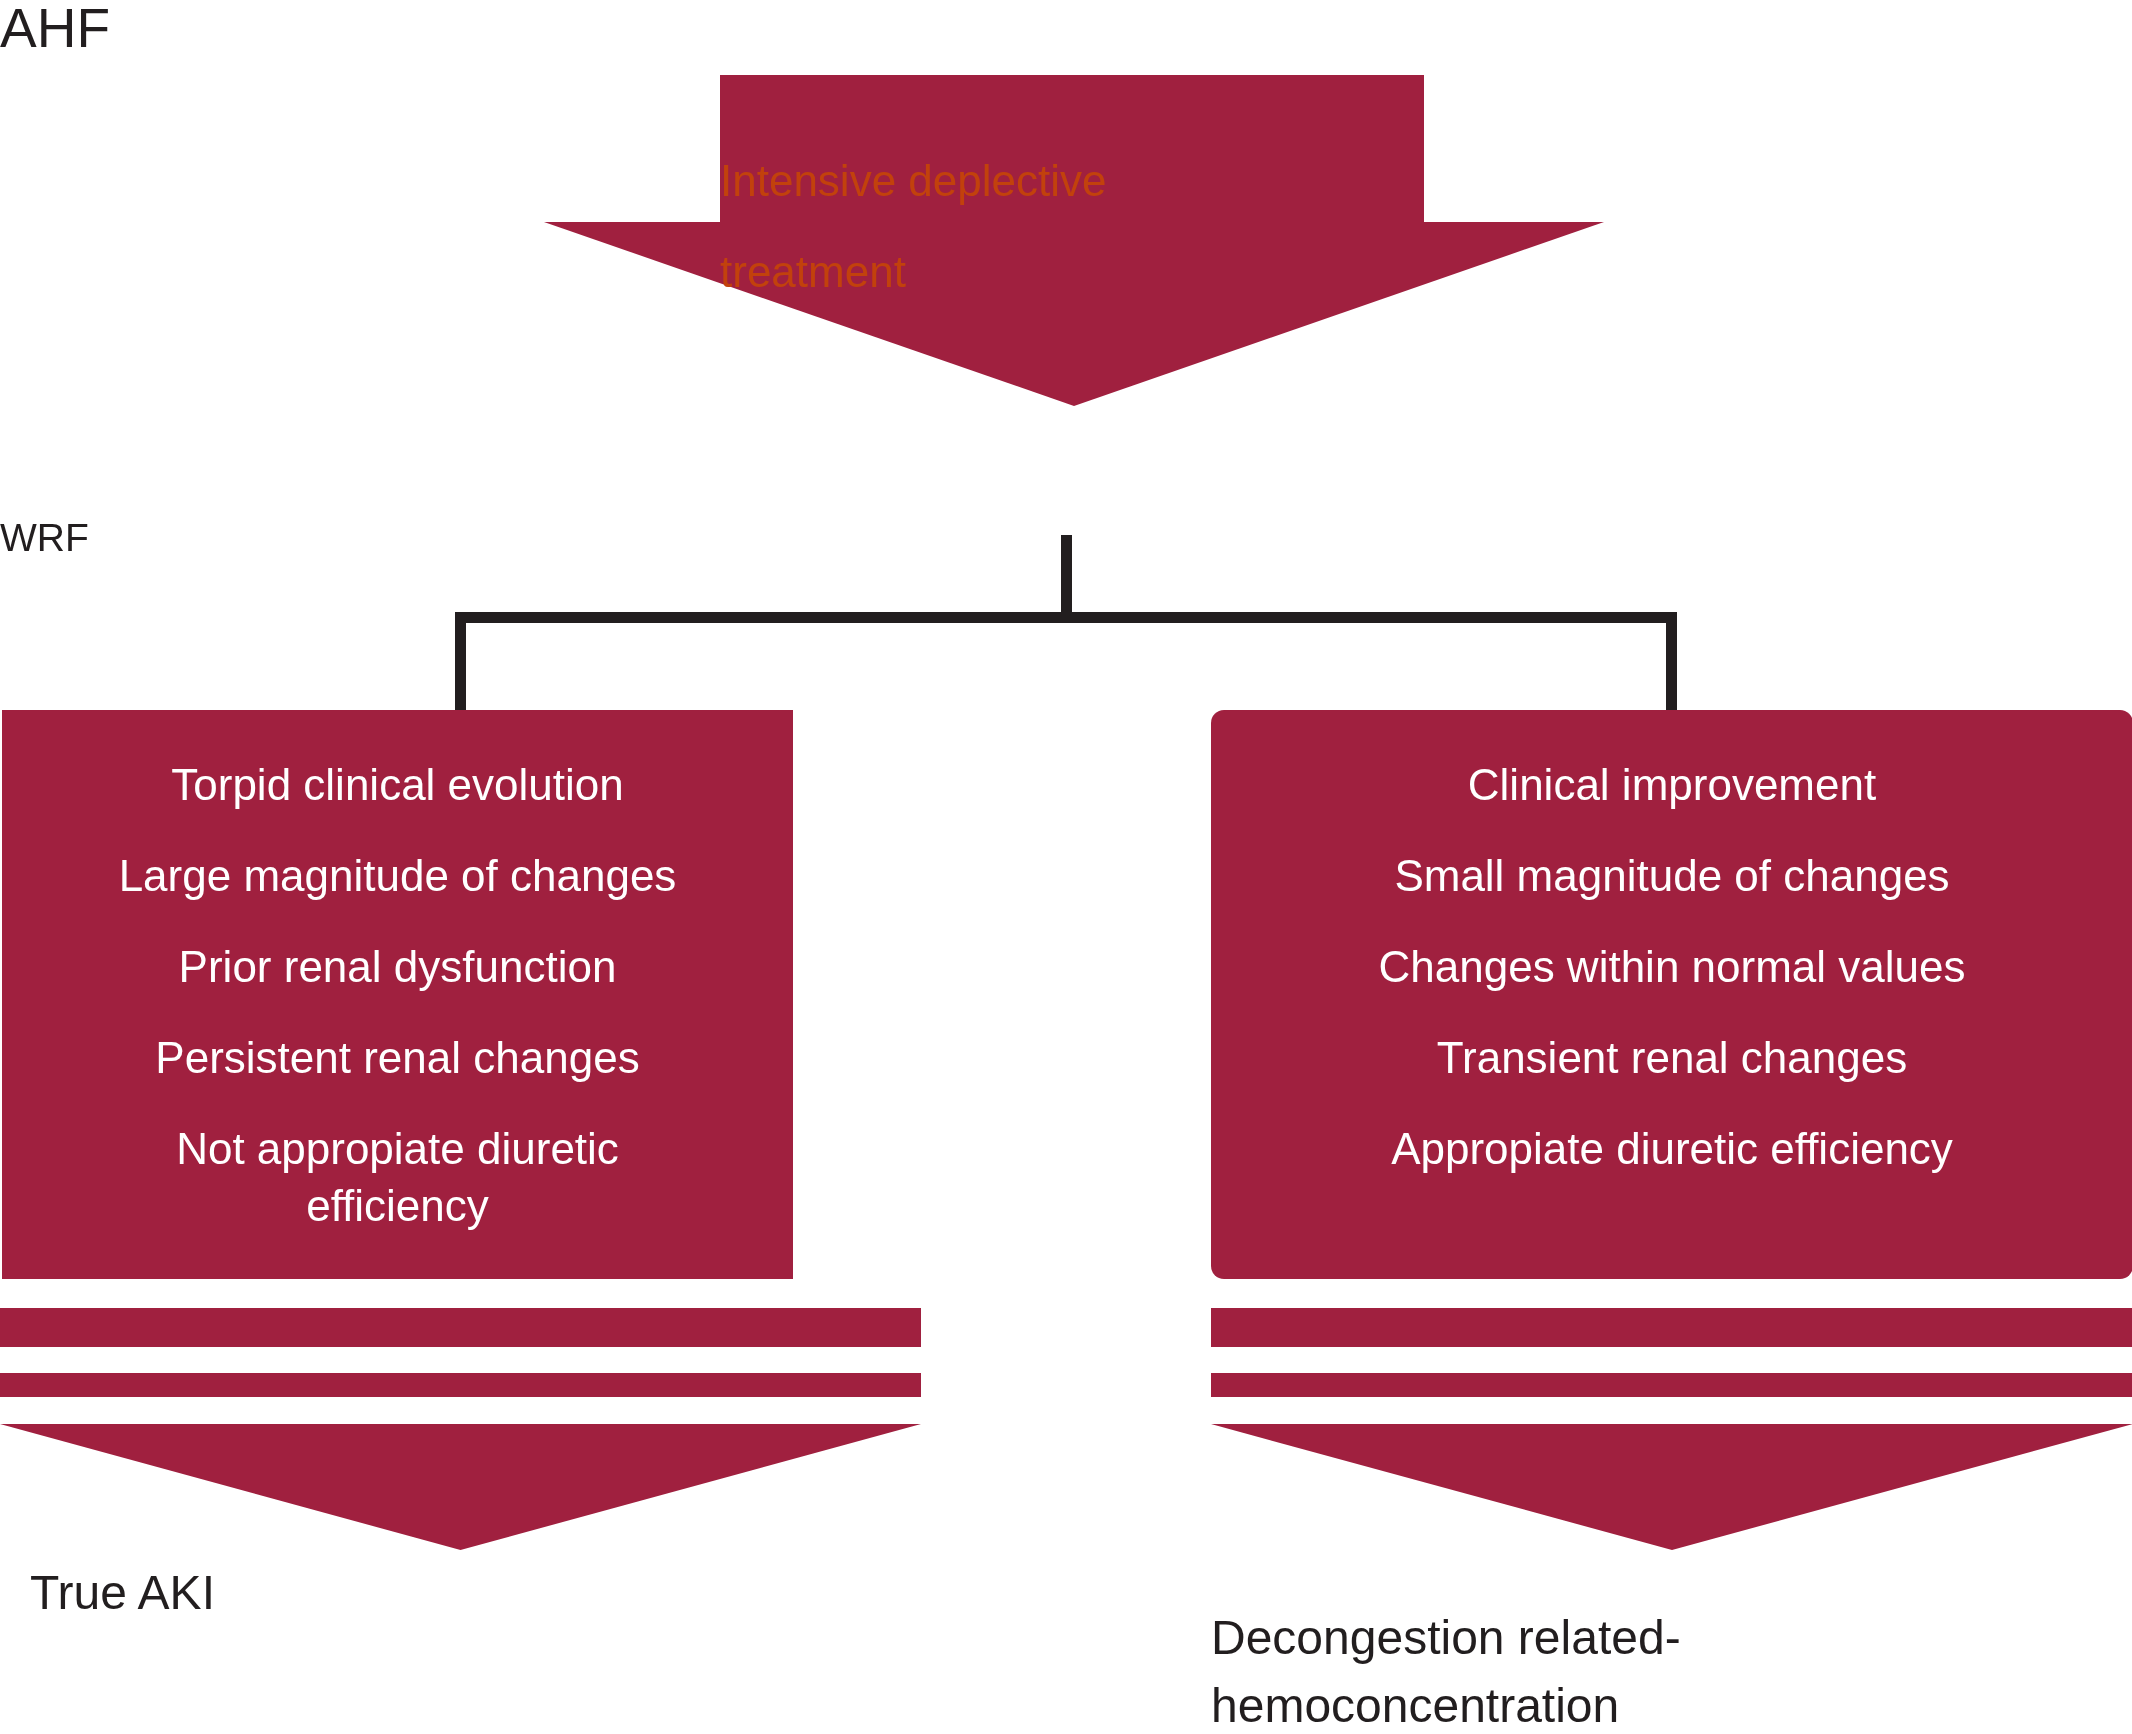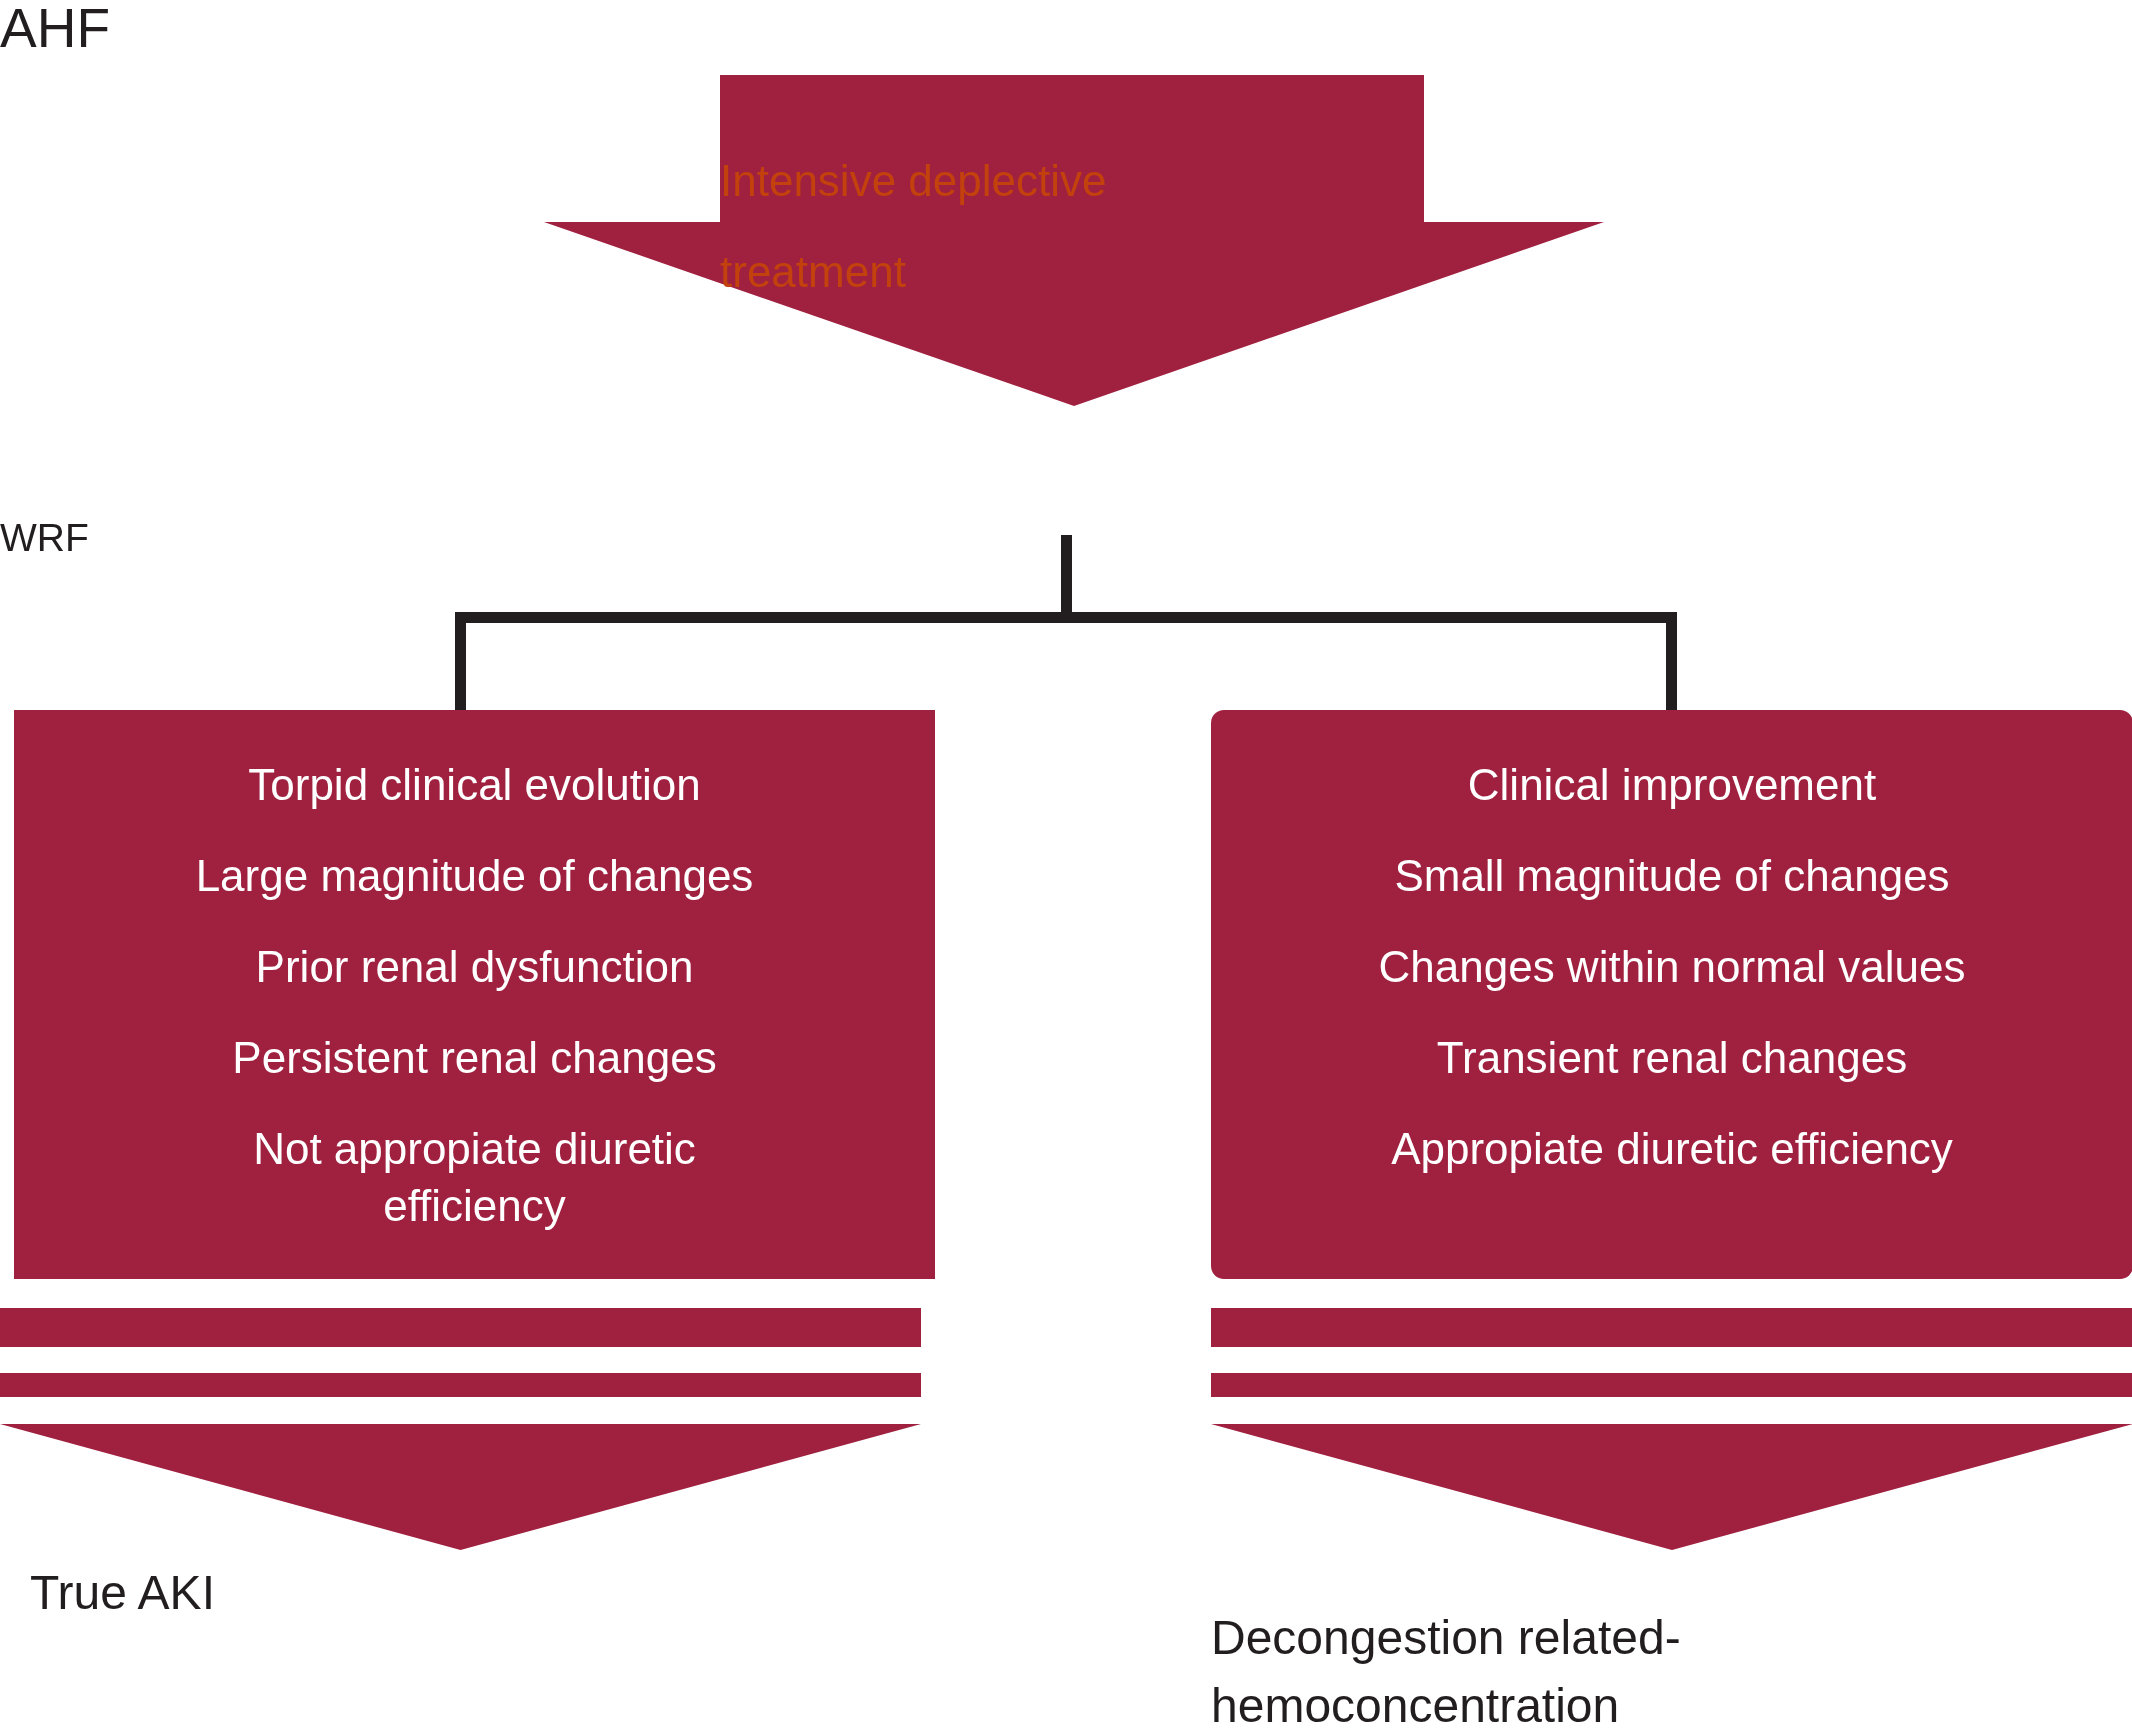--- a/index.html
+++ b/index.html
@@ -30,21 +30,21 @@
   
   .conn-stub {left:1061px;top:535px;width:10.5px;height:84px;}
   .conn-hbar {left:455px; top:612px;width:1222px;height:10.5px;}
   .conn-ldrop{left:455px; top:612px;width:10.5px;height:108px;}
   .conn-rdrop{left:1666px;top:612px;width:10.5px;height:108px;}
 
   
   .crit-box{top:710px;height:569px;display:flex;flex-direction:column;
             gap:34px;padding:46px 9.5px 0 9.5px;box-sizing:border-box;}
   .crit-box .item{font-size:44px;line-height:57px;color:#ffffff;text-align:center;white-space:pre-line;}
-  .left-box {left:14px;width:921px;}
+  .left-box {left:2px;width:791px;}
   .right-box{left:1211px;width:922px;border-radius:13px;}
 
   
   .stripe1-l{left:0;top:1308px;width:921px;height:39px;}
   .stripe2-l{left:0;top:1373px;width:921px;height:24px;}
   .tri-l{left:0;top:1424px;width:921px;height:126px;clip-path:polygon(0 0,100% 0,50% 100%);}
   .stripe1-r{left:1211px;top:1308px;width:922px;height:39px;}
   .stripe2-r{left:1211px;top:1373px;width:922px;height:24px;}
   .tri-r{left:1211px;top:1424px;width:922px;height:126px;clip-path:polygon(0 0,100% 0,50% 100%);}
 

